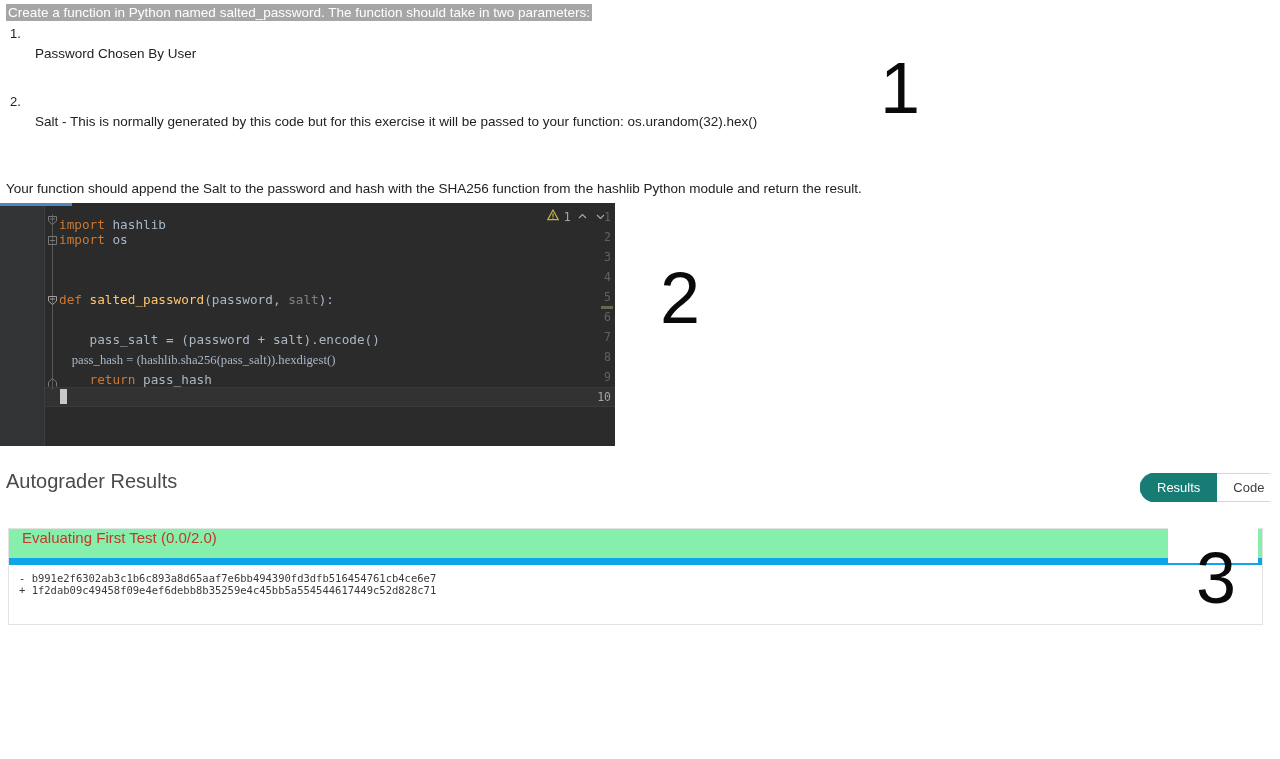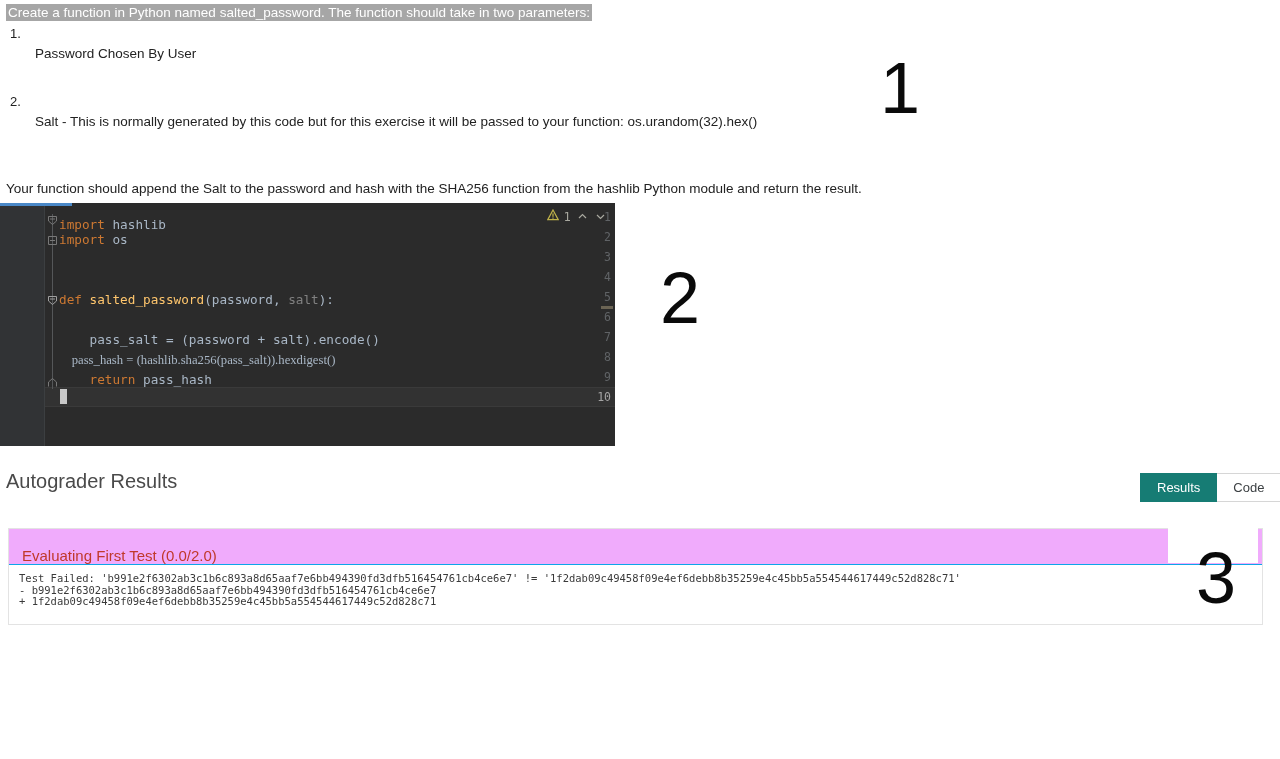--- a/index.html
+++ b/index.html
@@ -116,40 +116,40 @@
     width: 12px; height: 3px; background: #6b6454;
   }
 
   
   .autograder-title {
     position: absolute; left: 6px; top: 470px;
     font-size: 20px; color: #4a4a4a; font-weight: 400;
   }
   .toggle-group {
     position: absolute; left: 1140px; top: 473px;
-    display: flex; border-radius: 0; overflow: hidden;
+    display: flex; border-radius: 14px; overflow: hidden;
   }
   .tg-btn {
     font-size: 13px; padding: 6px 16px;
     border: 1px solid #1a7a72; cursor: pointer;
     font-family: "Liberation Sans", sans-serif;
   }
   .tg-btn.active { background: #167c74; color: #ffffff; border-color: #167c74; }
   .tg-btn.inactive { background: #ffffff; color: #3c4043; border-color: #d6d6d6; border-left: none; }
 
   .result-panel {
     position: absolute; left: 8px; top: 528px;
     width: 1255px; height: 97px;
     background: #ffffff;
     border: 1px solid #e3e3e3;
   }
   .result-header {
-    height: 36px; background: #f0abfc;
-    border-bottom: 1px solid #0ea5e9;
-    display: flex; align-items: flex-end; padding-left: 13px;
+    height: 36px; background: #86efac;
+    border-bottom: 7px solid #0ea5e9;
+    display: flex; align-items: flex-start; padding-left: 13px;
   }
   .result-header-text {
     font-size: 15px; color: #c0392b;
   }
   .result-body {
     padding: 8px 10px 0 10px;
   }
   .result-line {
     font-family: "DejaVu Sans Mono", monospace;
     font-size: 10.5px; line-height: 11.5px;
@@ -271,20 +271,19 @@
 <div class="toggle-group">
   <div class="tg-btn active">Results</div>
   <div class="tg-btn inactive">Code</div>
 </div>
 
 <div class="result-panel">
   <div class="result-header">
     <span class="result-header-text">Evaluating First Test (0.0/2.0)</span>
   </div>
   <div class="result-body">
-    <div class="result-line">Test Failed: 'b991e2f6302ab3c1b6c893a8d65aaf7e6bb494390fd3dfb516454761cb4ce6e7' != '1f2dab09c49458f09e4ef6debb8b35259e4c45bb5a554544617449c52d828c71'</div>
     <div class="result-line">- b991e2f6302ab3c1b6c893a8d65aaf7e6bb494390fd3dfb516454761cb4ce6e7</div>
     <div class="result-line">+ 1f2dab09c49458f09e4ef6debb8b35259e4c45bb5a554544617449c52d828c71</div>
   </div>
 </div>
 
 <div class="annot-mask"></div>
 <div class="annot" style="left:1196px; top:542px;">3</div>
 
 </body></html>

